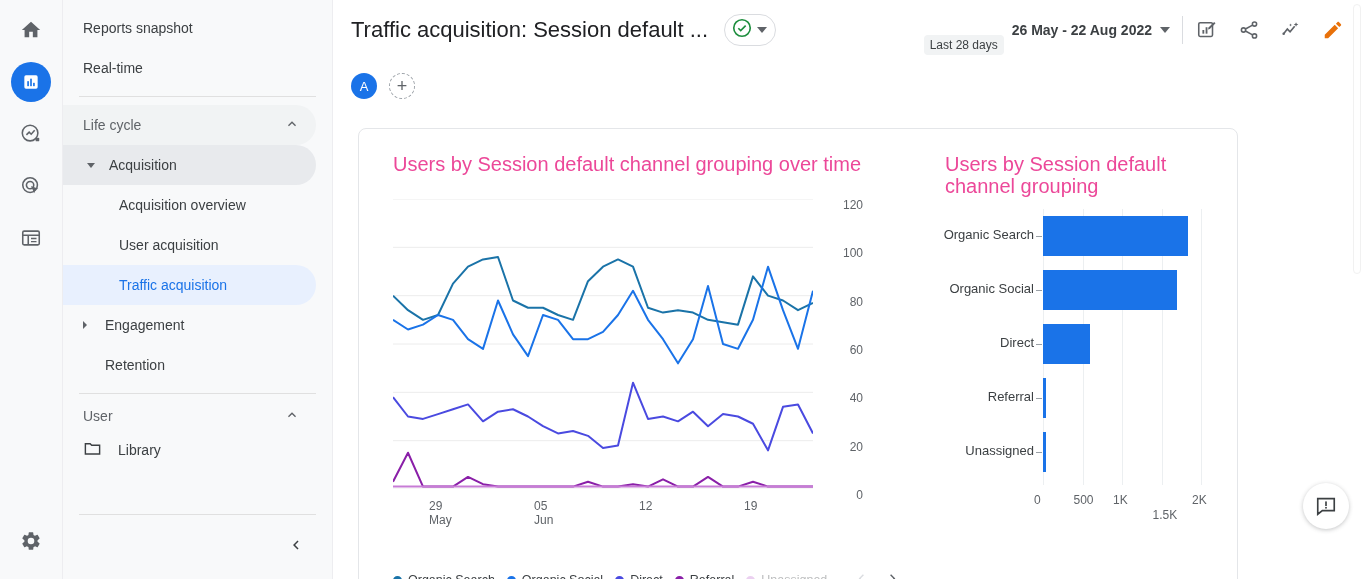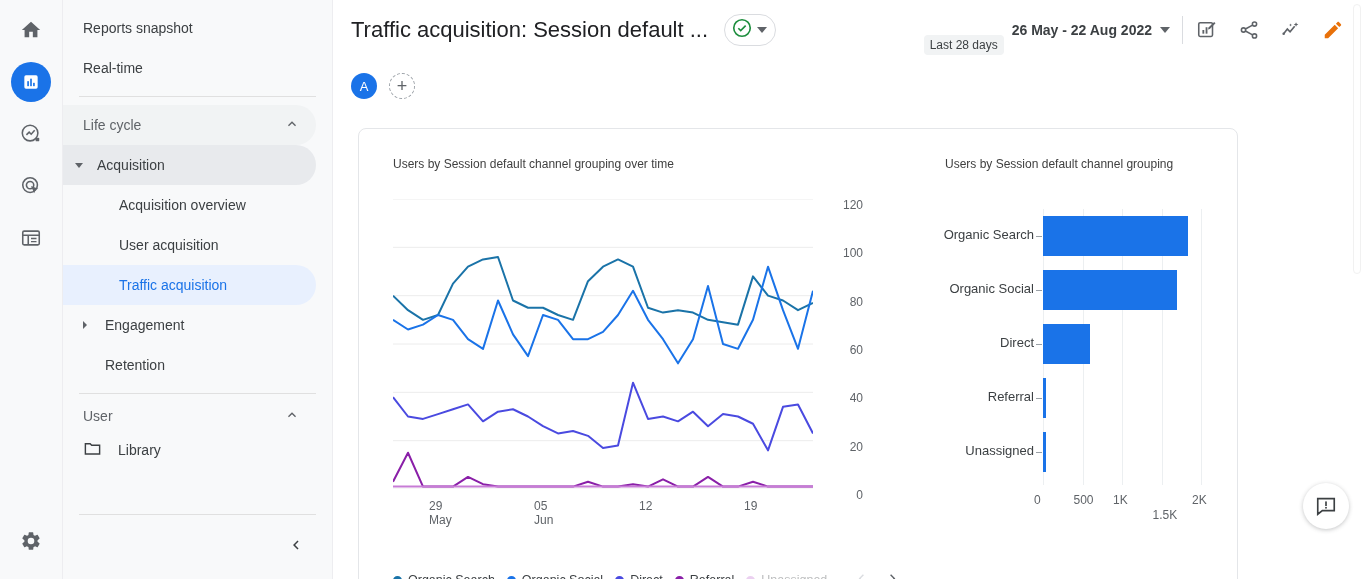--- a/index.html
+++ b/index.html
@@ -152,21 +152,21 @@
   .card {
     position: absolute; left: 25px; top: 128px;
     width: 880px; height: 470px;
     background: #ffffff;
     border: 1px solid #e4e6e9;
     border-radius: 8px;
     display: flex;
   }
   .panel-left { width: 560px; position: relative; padding: 24px 0 0 34px; }
   .panel-right { flex: 1; position: relative; padding: 24px 0 0 26px; }
-  .panel-title { font-size: 12px; color: #404040; line-height: 22px; }
+  .panel-title { font-size: 20px; color: #ec4899; line-height: 22px; }
   .panel-right .panel-title { max-width: 250px; }
 
   
   .lc { position: absolute; left: 34px; top: 70px; width: 420px; height: 290px; }
   .lc-grid-lbl {
     position: absolute; font-size: 12px; color: #5f6368; text-align: right;
     width: 40px;
   }
   .lc-xlbl { position: absolute; font-size: 12px; color: #5f6368; line-height: 14px; }
 
@@ -266,21 +266,21 @@
 
     <div class="sec-header shaded">
       <span>Life cycle</span>
       <span class="chev-up">
         <svg width="16" height="16" viewBox="0 0 24 24">
             <path d="M12 8l-6 6 1.4 1.4L12 10.8l4.6 4.6L18 14z"></path>
           </svg>
       </span>
     </div>
 
-    <div class="nav-item expanded-parent" style="padding-left:12px">
+    <div class="nav-item expanded-parent" style="padding-left:24px">
       <span class="caret-slot">
           <i class="caret open"></i>
         </span>
       <span class="lbl" style="padding-left:8px">Acquisition</span>
     </div>
 
     <div class="nav-item nav-sub">
       <span class="lbl">Acquisition overview</span>
     </div>
     <div class="nav-item nav-sub">

